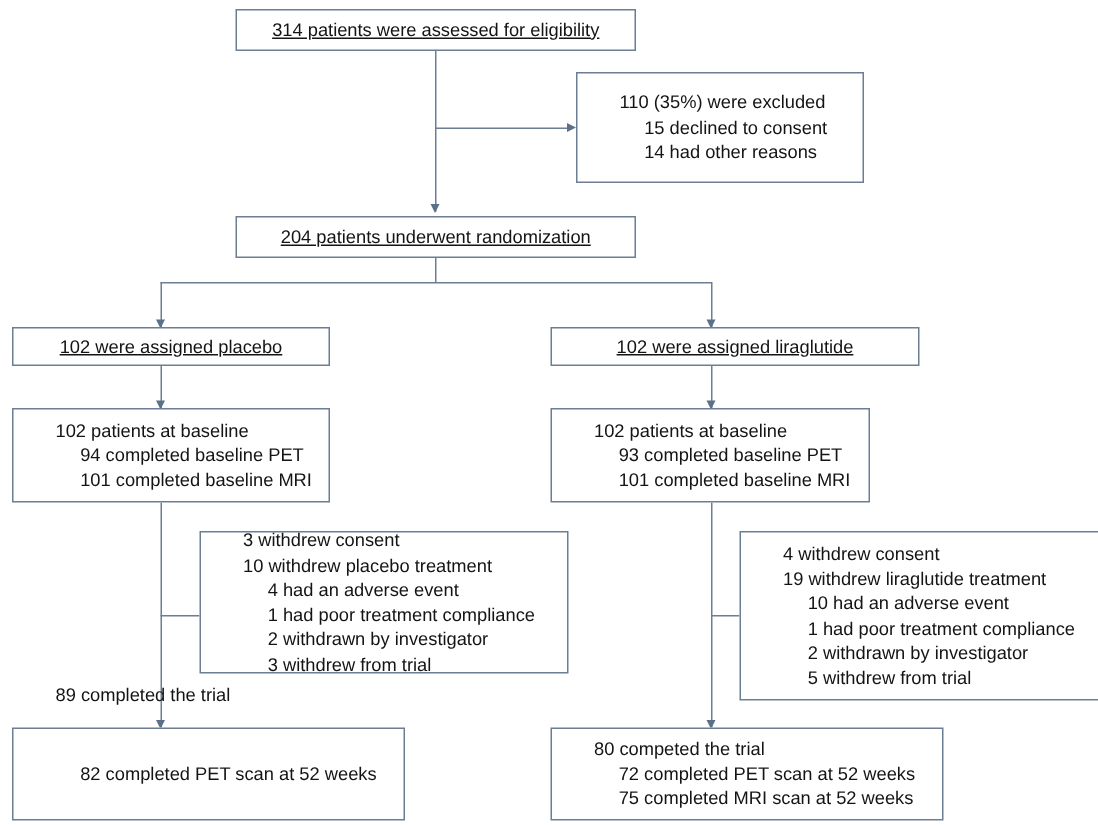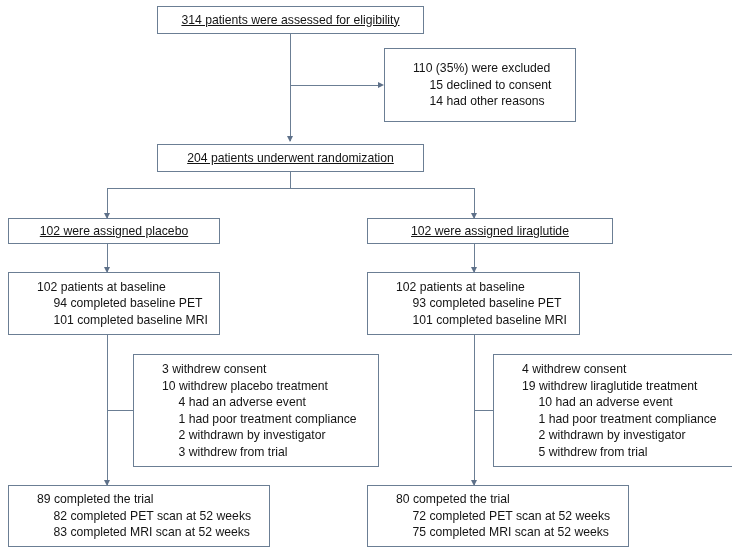--- a/index.html
+++ b/index.html
@@ -138,39 +138,39 @@
     <span class="line indent1">94 completed baseline PET</span>
     <span class="line indent1">101 completed baseline MRI</span>
   </div>
 
   <div class="box listbox pad" style="left:367px; top:272px; width:213px; height:63px;">
     <span class="line">102 patients at baseline</span>
     <span class="line indent1">93 completed baseline PET</span>
     <span class="line indent1">101 completed baseline MRI</span>
   </div>
 
-  <div class="box listbox pad" style="left:133px; top:354px; width:246px; height:113px;">
+  <div class="box listbox pad" style="left:133px; top:354px; width:246px; height:95px;">
     <span class="line">3 withdrew consent</span>
     <span class="line">10 withdrew placebo treatment</span>
     <span class="line indent1">4 had an adverse event</span>
     <span class="line indent1">1 had poor treatment compliance</span>
     <span class="line indent1">2 withdrawn by investigator</span>
     <span class="line indent1">3 withdrew from trial</span>
   </div>
 
   <div class="box listbox pad" style="left:493px; top:354px; width:255px; height:113px;justify-content:center;">
     <span class="line">4 withdrew consent</span>
     <span class="line">19 withdrew liraglutide treatment</span>
     <span class="line indent1">10 had an adverse event</span>
     <span class="line indent1">1 had poor treatment compliance</span>
     <span class="line indent1">2 withdrawn by investigator</span>
     <span class="line indent1">5 withdrew from trial</span>
   </div>
 
-  <div class="box listbox pad" style="left:8px; top:485px; width:262px; height:62px;">
+  <div class="box listbox pad" style="left:8px; top:485px; width:262px; height:62px;gap:36px;">
     <span class="line">89 completed the trial</span>
     <span class="line indent1">82 completed PET scan at 52 weeks</span>
     <span class="line indent1">83 completed MRI scan at 52 weeks</span>
   </div>
 
   <div class="box listbox pad" style="left:367px; top:485px; width:262px; height:62px;">
     <span class="line">80 competed the trial</span>
     <span class="line indent1">72 completed PET scan at 52 weeks</span>
     <span class="line indent1">75 completed MRI scan at 52 weeks</span>
   </div>

